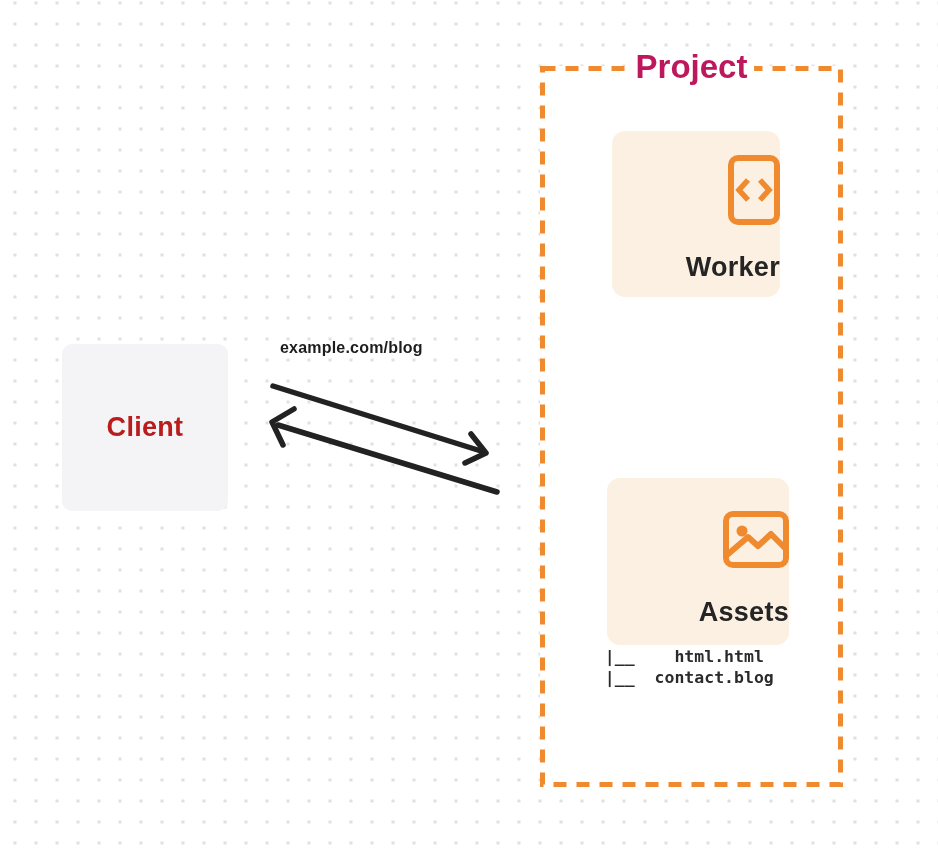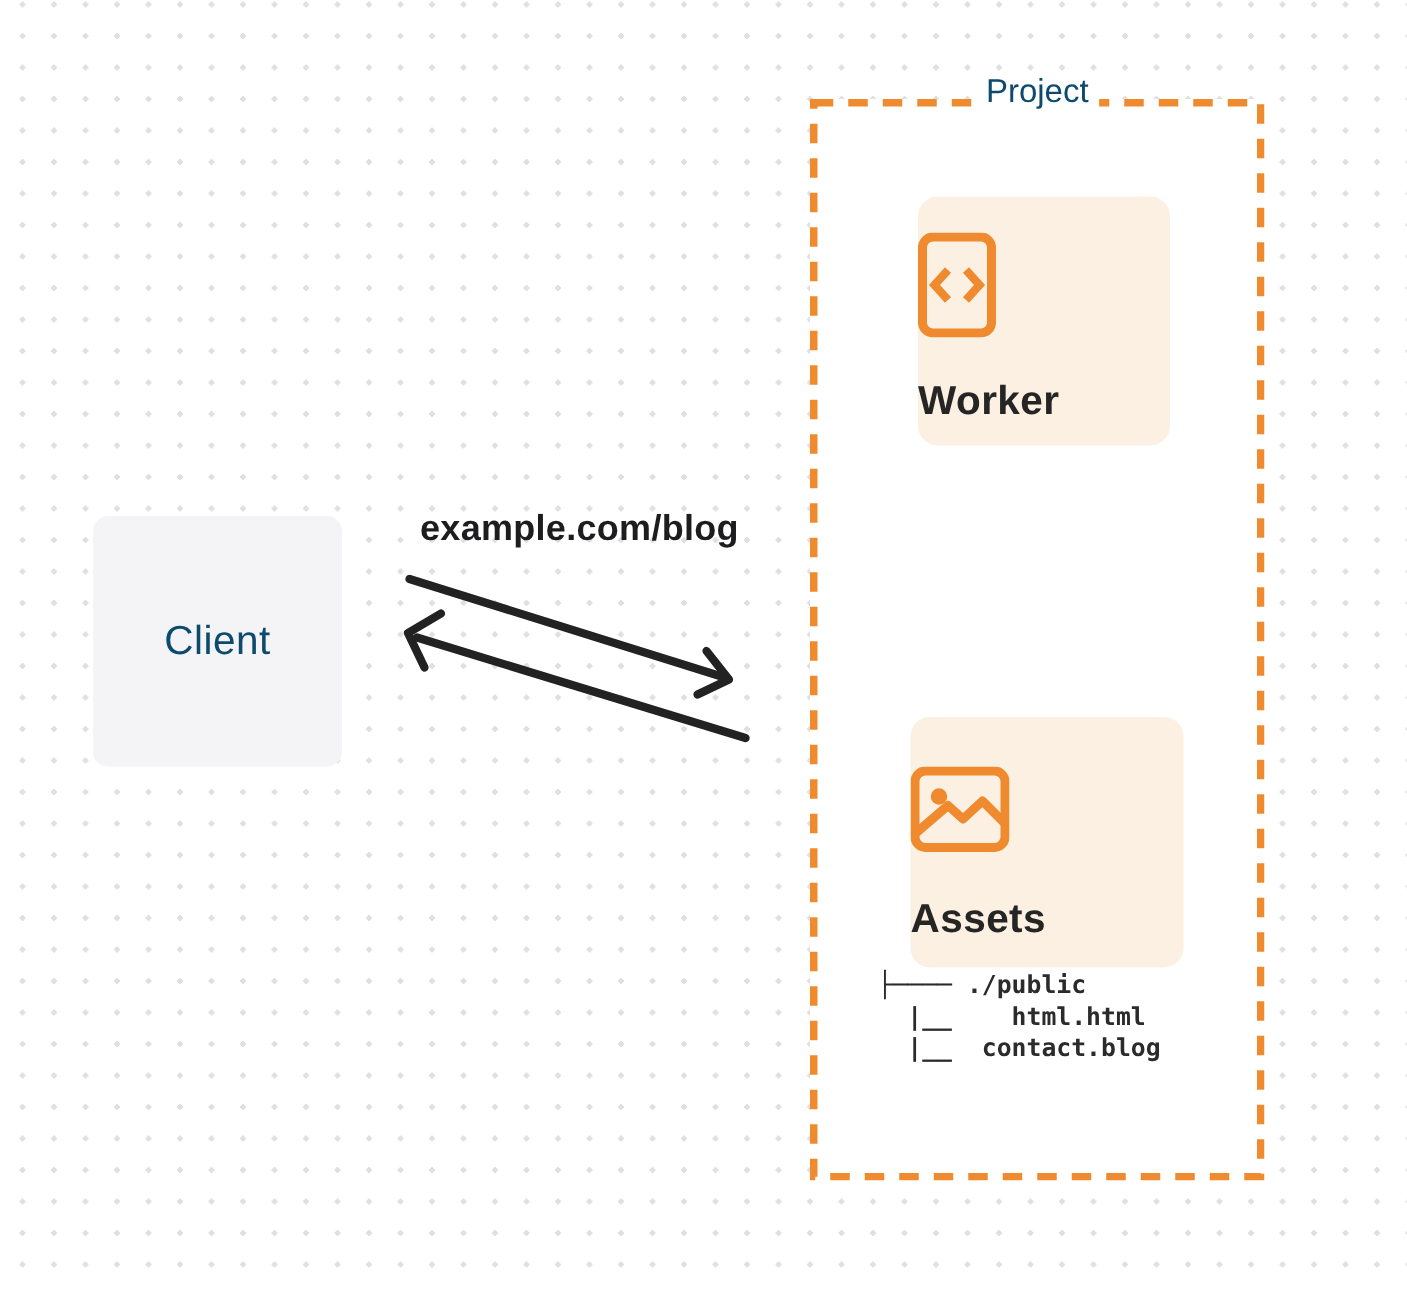--- a/index.html
+++ b/index.html
@@ -11,47 +11,47 @@
     background-position:4.5px -7.5px;
     font-family:"Liberation Sans", sans-serif;
   }
 
   
   .client-box {
     position:absolute; left:62px; top:344px; width:166px; height:167px;
     background:#f4f4f6; border-radius:10px;
     display:flex; align-items:center; justify-content:center;
   }
-  .client-box .label { font-size:27px; font-weight:normal; color:#0c4a6e; letter-spacing:.3px; }
+  .client-box .label { font-size:27px; font-weight:bold; color:#b91c1c; letter-spacing:.3px; }
 
   
   .request-label {
     position:absolute; left:280px; top:339px;
-    font-size:24px; font-weight:bold; color:#1d1d1f; letter-spacing:.2px;
+    font-size:16px; font-weight:bold; color:#1d1d1f; letter-spacing:.2px;
   }
 
   
   .arrows { position:absolute; left:0; top:0; pointer-events:none; }
 
   
   .project-box {
     position:absolute; left:540px; top:66px; width:303px; height:721px;
     background:#ffffff;
   }
   .project-border { position:absolute; left:0; top:0; }
   .project-label {
     position:absolute; top:-18px; left:50%; transform:translateX(-50%);
     background:#ffffff; padding:0 7px;
-    font-size:22px; font-weight:normal; color:#0c4a6e; white-space:nowrap;
+    font-size:33px; font-weight:bold; color:#be185d; white-space:nowrap;
   }
 
   
   .card {
     position:absolute; background:#fbf0e2; border-radius:13px;
-    display:flex; flex-direction:column; align-items:flex-start;
+    display:flex; flex-direction:column; align-items:flex-end;
   }
   .card-worker { left:72px; top:65px; width:168px; height:166px; padding-top:24px; box-sizing:border-box; }
   .card-assets { left:67px; top:412px; width:182px; height:167px; padding-top:33px; box-sizing:border-box; }
   .card .card-label { margin-top:27px; font-size:27px; font-weight:bold; color:#252525; letter-spacing:.3px; }
   .card-assets .card-label { margin-top:29px; }
   .icon-box { line-height:0; }
 
   
   .file-tree {
     position:absolute; left:45px; top:580px; margin:0;
@@ -105,16 +105,16 @@
       <span class="icon-box">
         <svg width="66" height="57" viewBox="0 0 66 57">
           <rect x="3" y="3" width="60" height="51" rx="7" fill="none" stroke="#ef8a2e" stroke-width="6"></rect>
           <circle cx="19" cy="20" r="5.5" fill="#ef8a2e"></circle>
           <path d="M4,44 L25,26 L35,35 L48,23 L62,37" fill="none" stroke="#ef8a2e" stroke-width="6" stroke-linecap="round" stroke-linejoin="round"></path>
         </svg>
       </span>
       <span class="card-label">Assets</span>
     </div>
 
-    <pre class="file-tree"><div>├──── ./public</div><div>  |__    html.html</div><div>  |__  contact.blog</div></pre>
+    <pre class="file-tree"><div>  |__    html.html</div><div>  |__  contact.blog</div></pre>
   </div>
 
 </div>
 
 </body></html>

